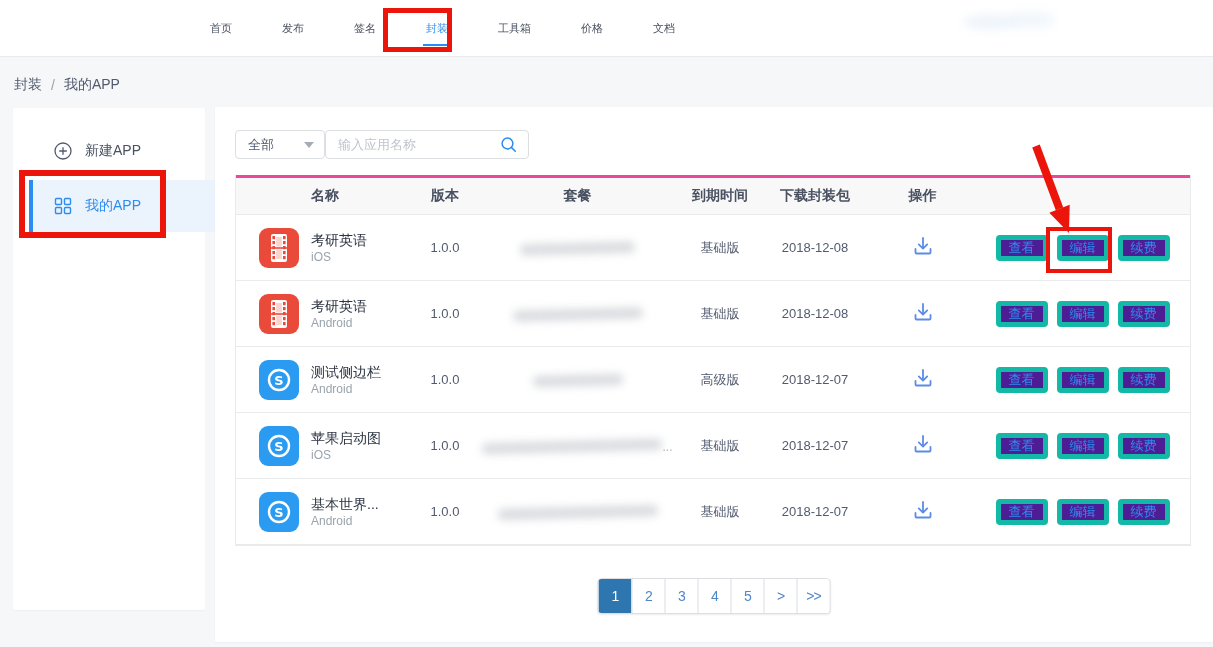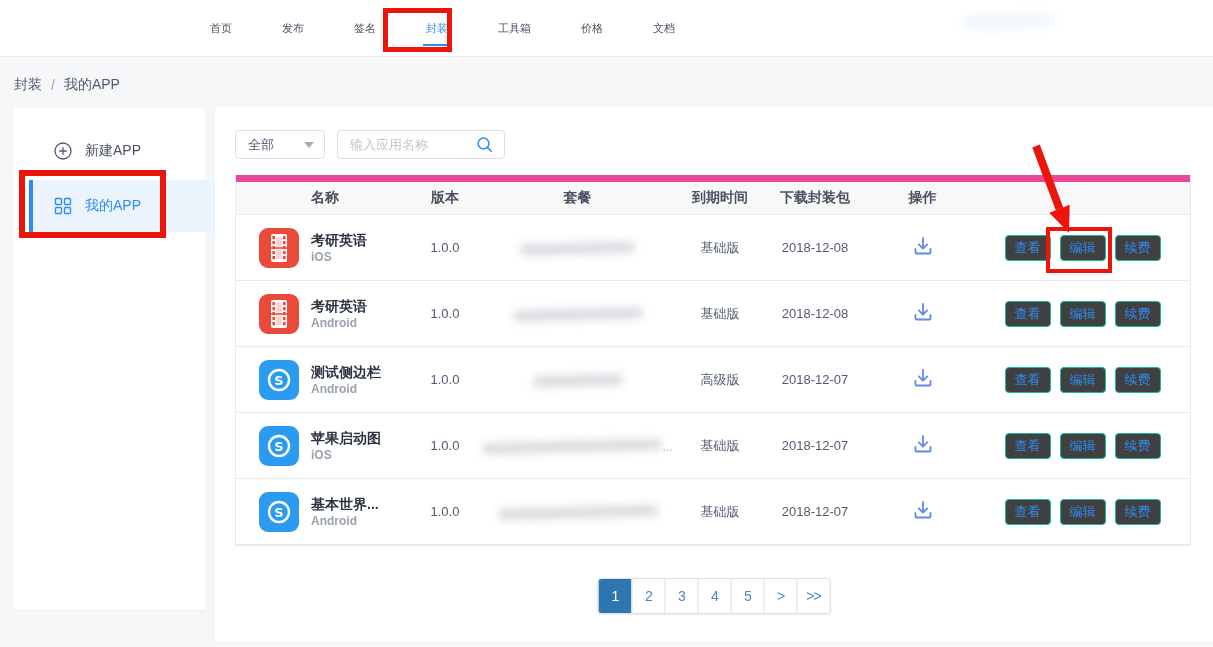--- a/index.html
+++ b/index.html
@@ -55,75 +55,75 @@
   }
   .side-icon { display:inline-flex; width:18px; height:18px; flex:0 0 18px; }
 
   
   .main {
     position:absolute; left:215px; top:107px; width:998px; height:535px;
     background:#fff; box-shadow:0 1px 2px rgba(0,0,0,.04);
   }
 
   
-  .filters { position:absolute; left:20px; top:23px; display:flex; gap:12px; }
+  .filters { position:absolute; left:20px; top:23px; display:flex; gap:0; }
   .select-box {
     width:90px; height:29px; border:1px solid #dcdee2; border-radius:4px;
     display:flex; align-items:center; padding:0 10px 0 12px; font-size:13px;
     color:#515a6e; background:#fff; cursor:pointer;
   }
   .select-box .caret {
     margin-left:auto; width:0; height:0; border-left:5px solid transparent;
     border-right:5px solid transparent; border-top:6px solid #a7adb8;
   }
   .search-box {
-    width:168px; height:29px; border:1px solid #dcdee2; border-radius:4px;
+    width:204px; height:29px; border:1px solid #dcdee2; border-radius:4px;
     display:flex; align-items:center; padding:0 10px 0 12px; background:#fff;
   }
   .search-box input {
     border:0; outline:0; flex:1; min-width:0; font-size:13px; color:#515a6e;
     font-family:inherit; background:transparent;
   }
   .search-box input::placeholder { color:#c0c4cc; }
   .search-box .mag { flex:0 0 18px; height:18px; cursor:pointer; }
 
   
   .apps-table {
     position:absolute; left:20px; top:68px; width:956px;
     border:1px solid #e8eaec; border-top:0;
   }
   .t-row {
     display:grid;
     grid-template-columns:179px 60px 205px 80px 110px 105px 215px;
     align-items:center;
   }
   .t-head {
-    height:40px; background:#f8f8f9; border-top:7px solid #ec4899;
+    height:40px; background:#f8f8f9; border-top:3px solid #ec4899;
     border-bottom:1px solid #e8eaec;
   }
   .t-head .cell { font-size:14px; font-weight:bold; color:#495060; text-align:center; }
   .t-head .cell.name-col { text-align:left; padding-left:75px; }
   .t-body-row { height:66px; border-bottom:1px solid #e8eaec; background:#fff; }
   .t-body-row:last-child { border-bottom:1px solid #e8eaec; }
   .cell { text-align:center; font-size:13px; color:#515a6e; }
   .cell.name-col { display:flex; align-items:center; text-align:left; padding-left:23px; gap:12px; }
   .app-ic { width:40px; height:40px; flex:0 0 40px; }
-  .name-wrap { display:flex; flex-direction:column; gap:0;font-weight:bold; }
+  .name-wrap { display:flex; flex-direction:column; gap:0; }
   .app-name { font-size:14px; color:#2c3442; }
   .app-platform { font-size:12px; color:#9aa3ad; }
   .url-blur {
     display:inline-block; height:11px; border-radius:5px; background:#b9bdc4;
     filter:blur(4px); opacity:.55; vertical-align:middle; transform:rotate(-1.5deg);
   }
   .url-suffix { color:#aeb2ba; font-size:12px; vertical-align:middle; }
   .dl-btn { display:inline-flex; width:22px; height:22px; cursor:pointer; }
   .ops { display:flex; justify-content:center; gap:9px; }
   .op-btn {
-    min-width:46px; height:26px; padding:0 8px; border:1px solid #14b8a6; border-radius:4px;
-    background:#404040; color:#2d8cf0; font-size:13px; font-family:inherit; cursor:pointer;
+    min-width:46px; height:26px; padding:0 8px; border:5px solid #14b8a6; border-radius:4px;
+    background:#4c1d95; color:#2d8cf0; font-size:13px; font-family:inherit; cursor:pointer;
     display:inline-flex; align-items:center; justify-content:center;
   }
 
   
   .pagination {
     position:absolute; left:50%; transform:translateX(-50%); top:471px;
     display:flex; border:1px solid #dcdee2; border-radius:4px; overflow:hidden;
     box-shadow:0 1px 2px rgba(0,0,0,.08); background:#fff;
   }
   .page-btn {

